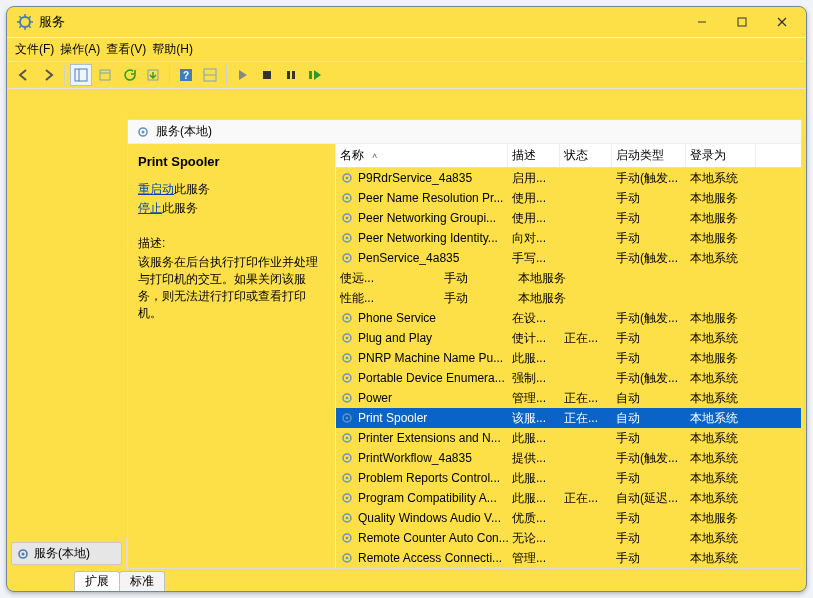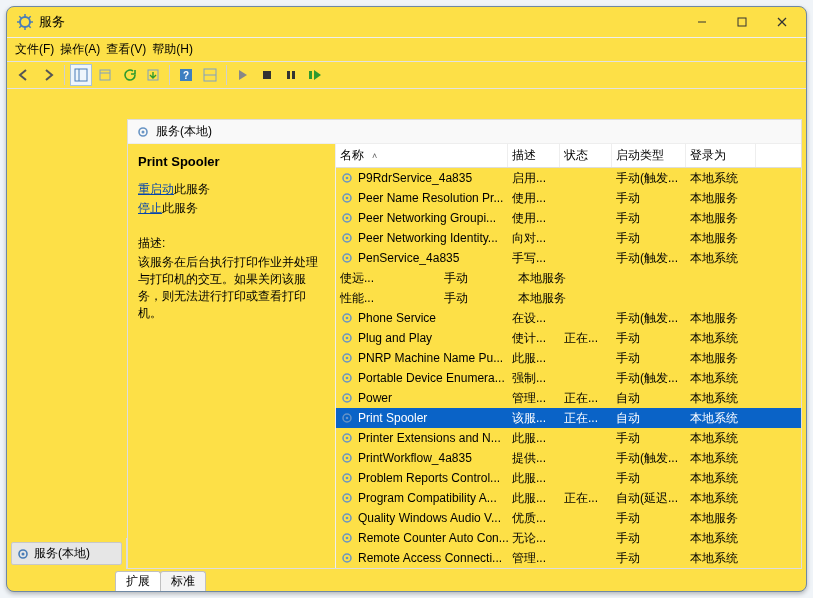--- a/index.html
+++ b/index.html
@@ -35,21 +35,21 @@
   .c-desc { width:52px; }
   .c-status { width:52px; }
   .c-start { width:74px; }
   .c-logon { width:70px; }
   .list-header .hdr { border-right:1px solid #eee; height:100%; display:flex; align-items:center; cursor:default;}
   .sort-caret { font-size:9px; margin-left:4px; color:#666; }
   .list-rows { flex:1; overflow-y:auto; overflow-x:hidden; }
   .row { display:flex; font-size:12px; height:20px; align-items:center; cursor:default; }
   .row.selected { background:#0a63c7; color:#fff; }
   .svc-icon { flex:0 0 auto; }
-  .tabs-strip { height:22px; display:flex; align-items:flex-end; padding:0 0 0 108px; gap:0; font-size:12px; border-top:0; }
+  .tabs-strip { height:22px; display:flex; align-items:flex-end; padding:0 0 0 67px; gap:0; font-size:12px; border-top:0; }
   .tab { border:1px solid #c0c0c0; border-bottom:none; background:#f4f4f4; padding:1px 10px; border-radius:3px 3px 0 0; margin-right:-1px; cursor:default; }
   .tab.active { background:#fff; }
   svg { display:block; }
 </style>
 </head>
 <body>
 
 <div class="window">
 
   <div class="titlebar">

